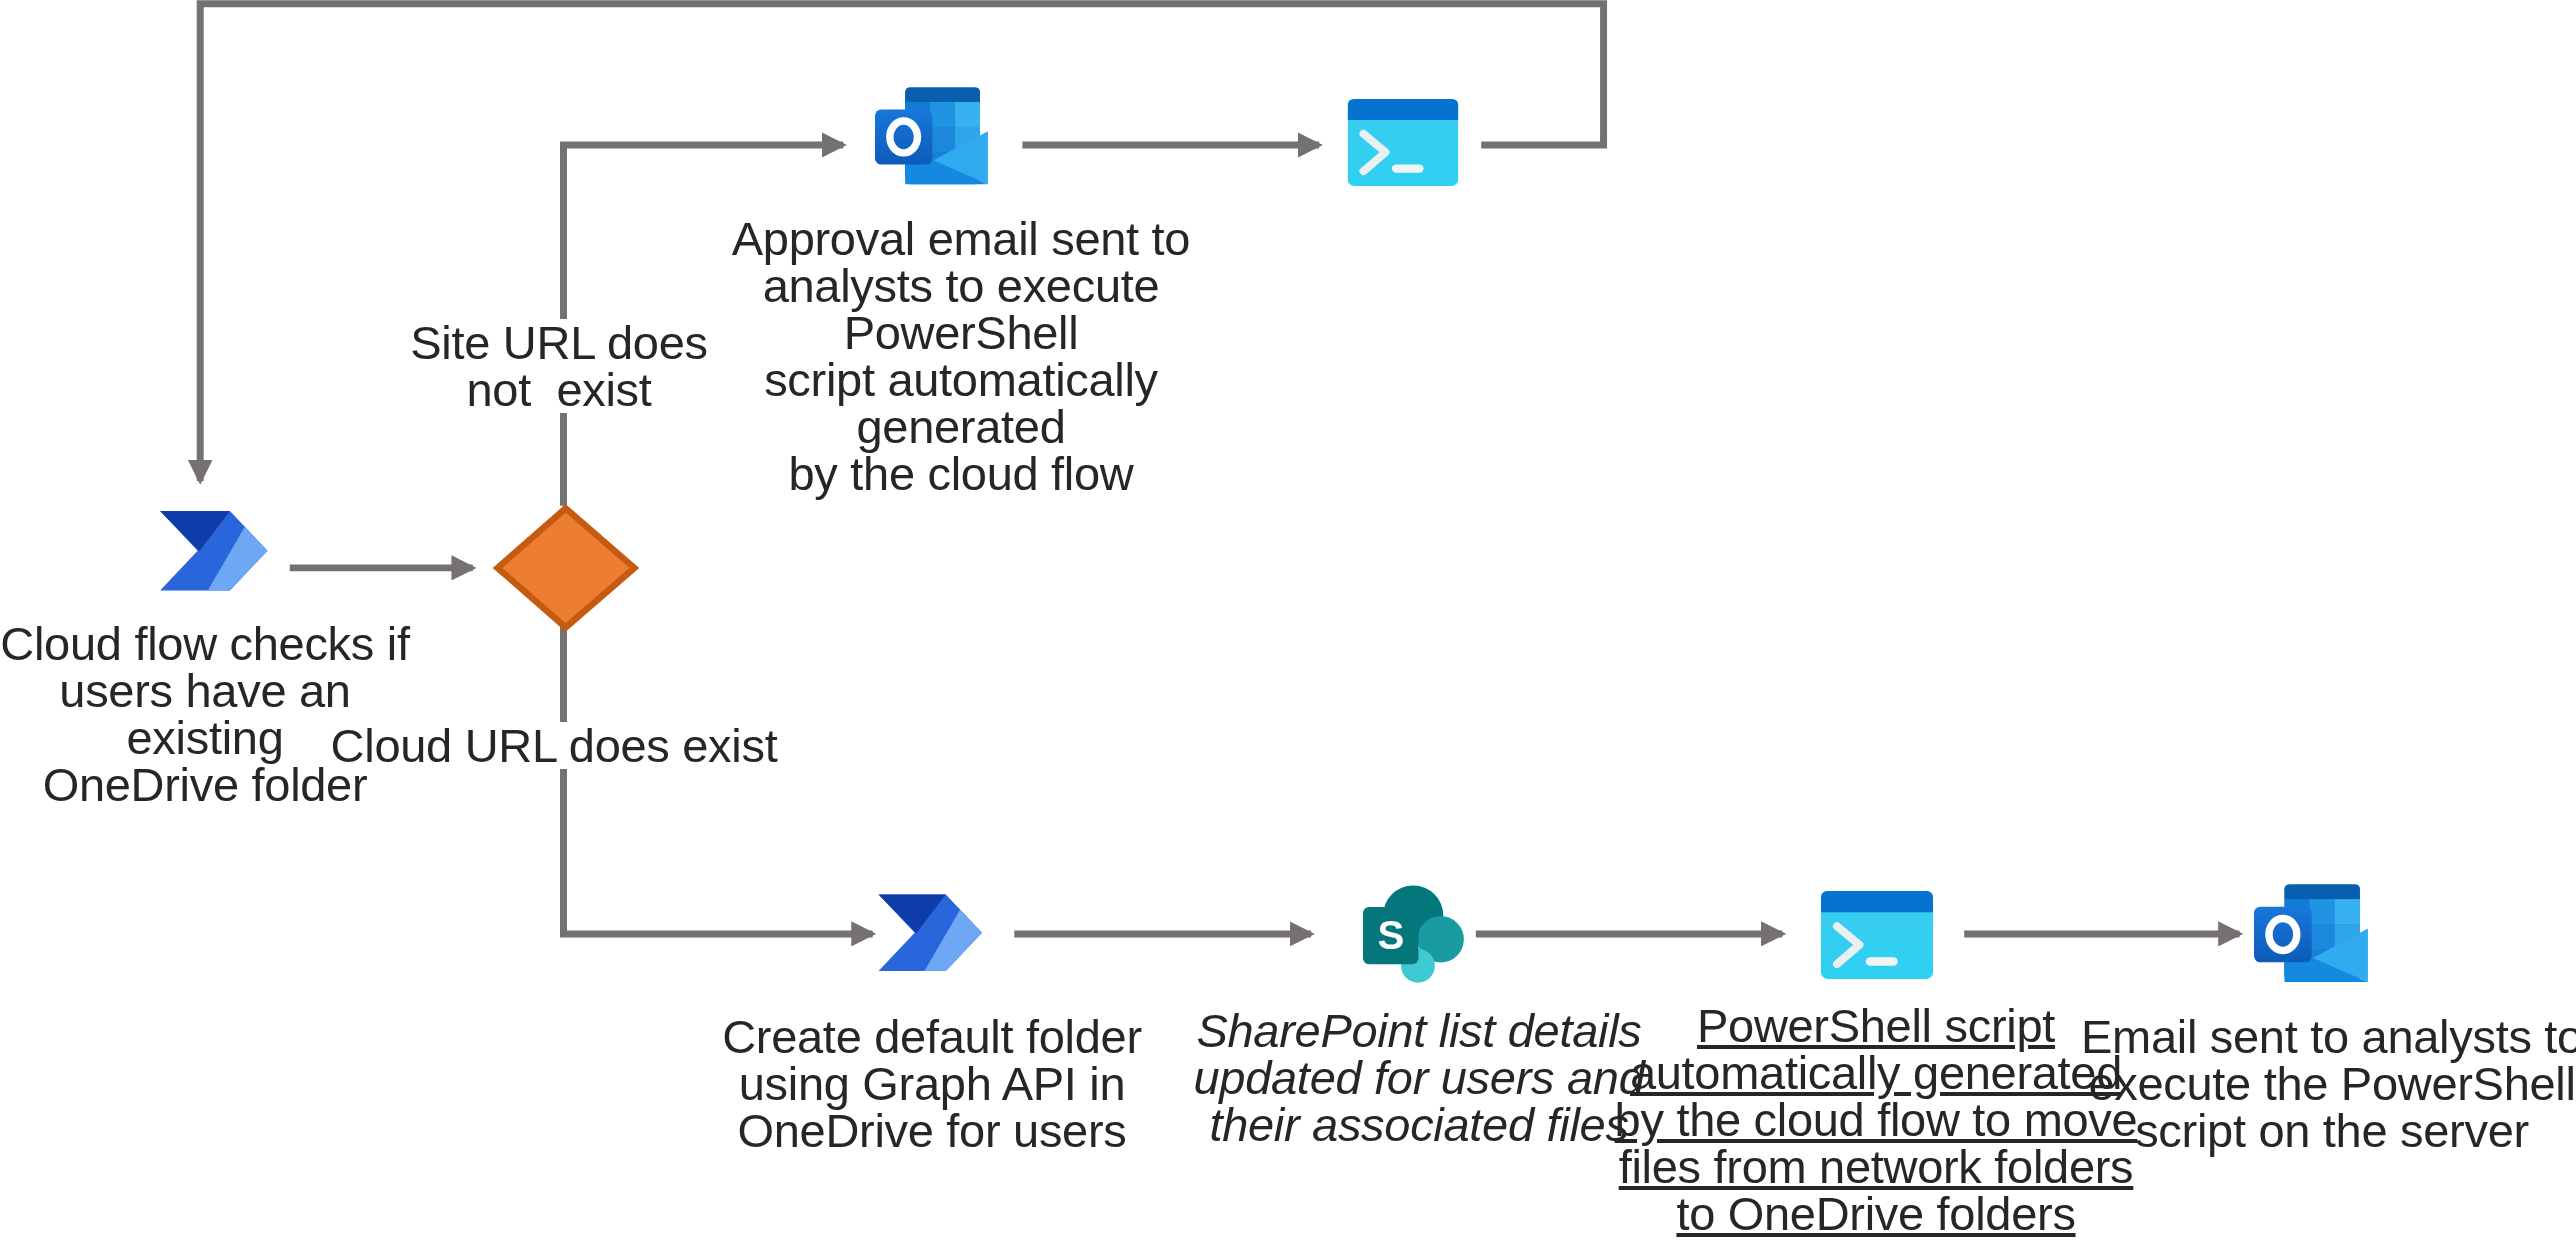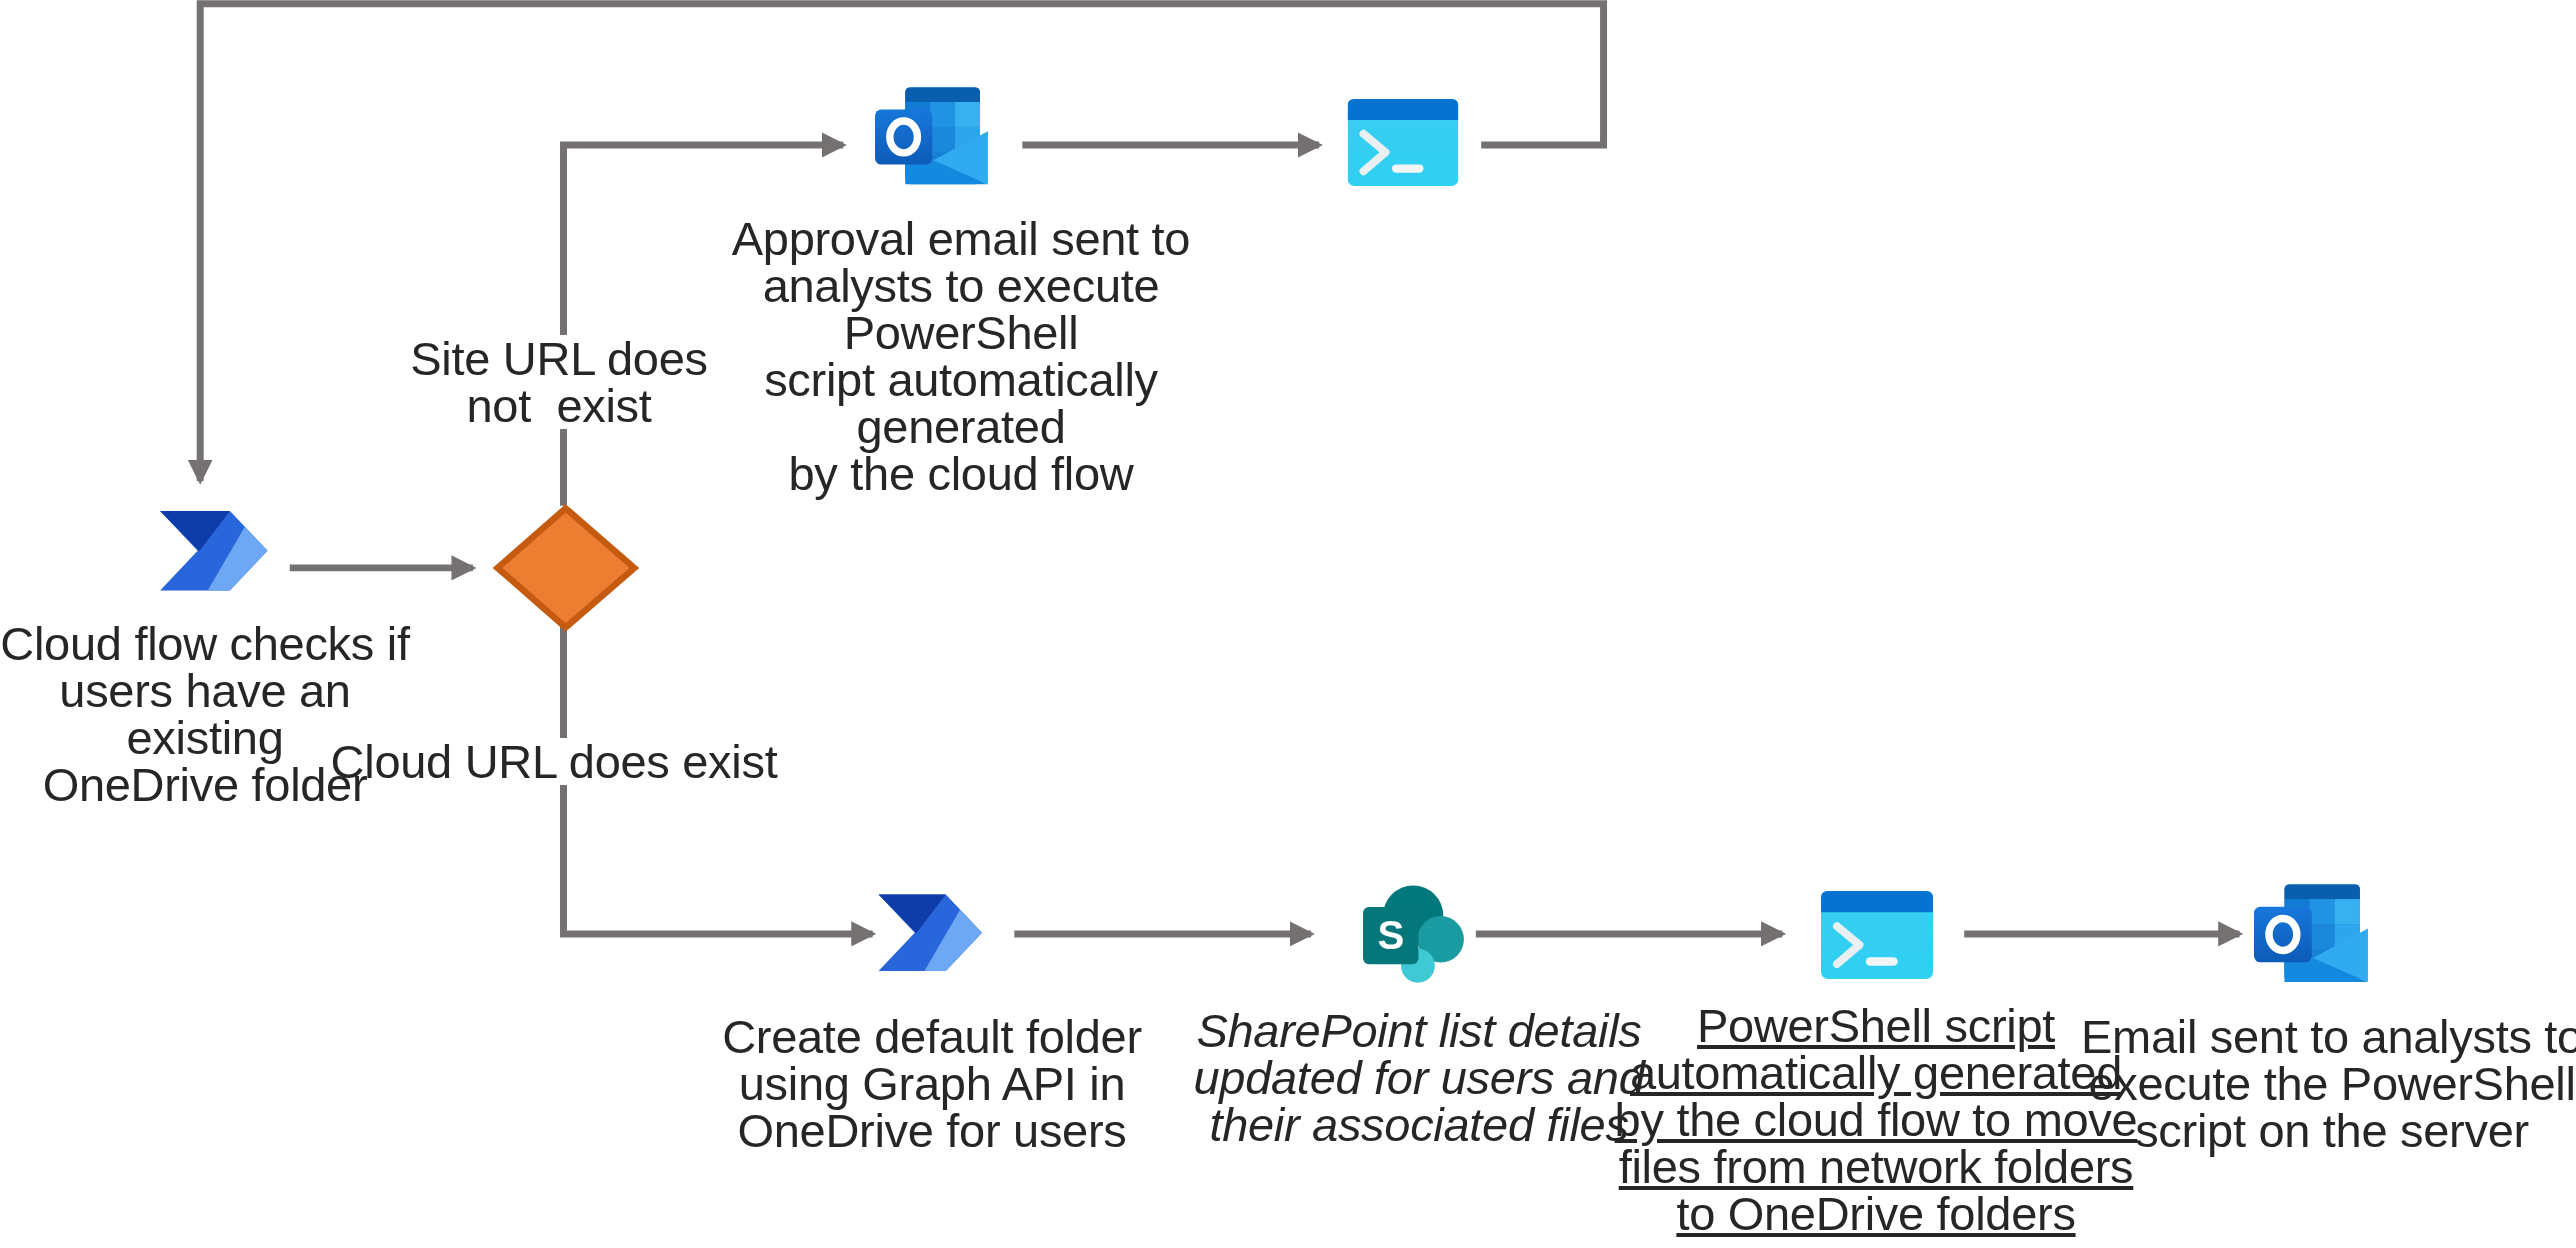--- a/index.html
+++ b/index.html
@@ -5,21 +5,21 @@
   html,body{margin:0;padding:0;background:#ffffff;}
   .canvas{
     position:relative;width:2576px;height:1249px;background:#ffffff;overflow:hidden;
     font-family:"Liberation Sans", sans-serif;
   }
   .caption,.branch-label{
     position:absolute;transform:translateX(-50%);text-align:center;
     font-size:47px;line-height:47px;font-weight:300;letter-spacing:-0.3px;
     color:var(--text,#262626);white-space:pre-wrap;
   }
-  .branch-label{background:#ffffff;padding:0 5.4px;margin-top:16px;}
+  .branch-label{background:#ffffff;padding:0 5.4px;}
   .icon-wrap{position:absolute;}
   .icon-wrap svg{display:block;width:100%;height:100%;}
   #wires{position:absolute;left:0;top:0;}
 </style>
 </head>
 <body>
 
 <div class="canvas">
 
   <svg width="0" height="0" style="position:absolute" aria-hidden="true">

